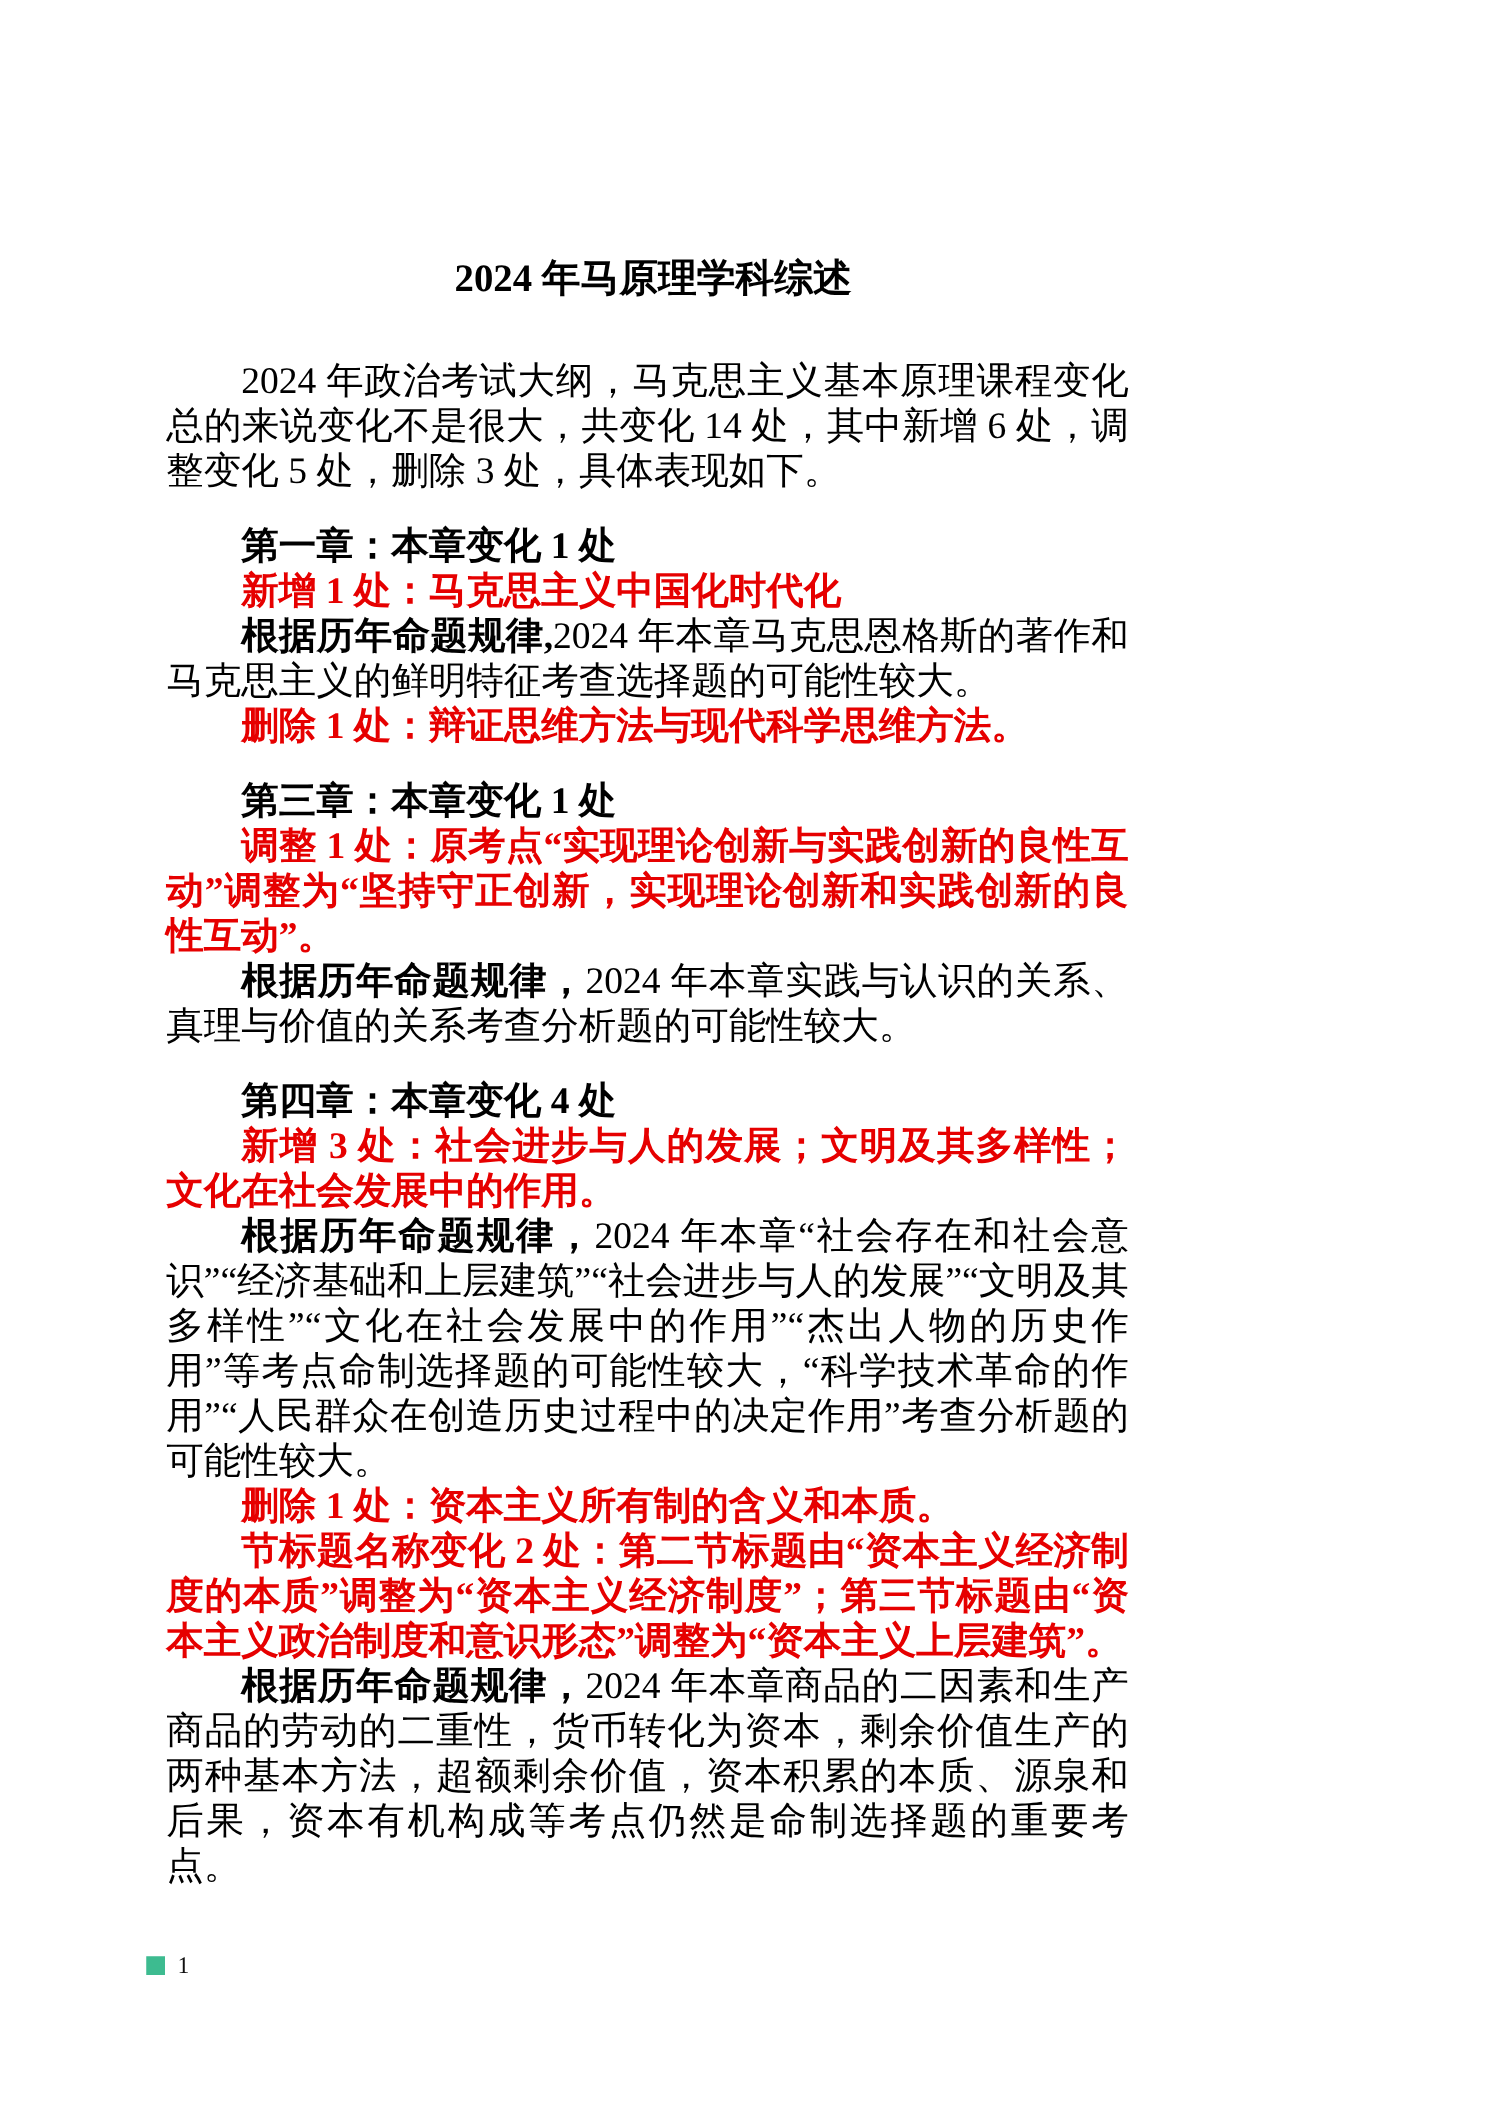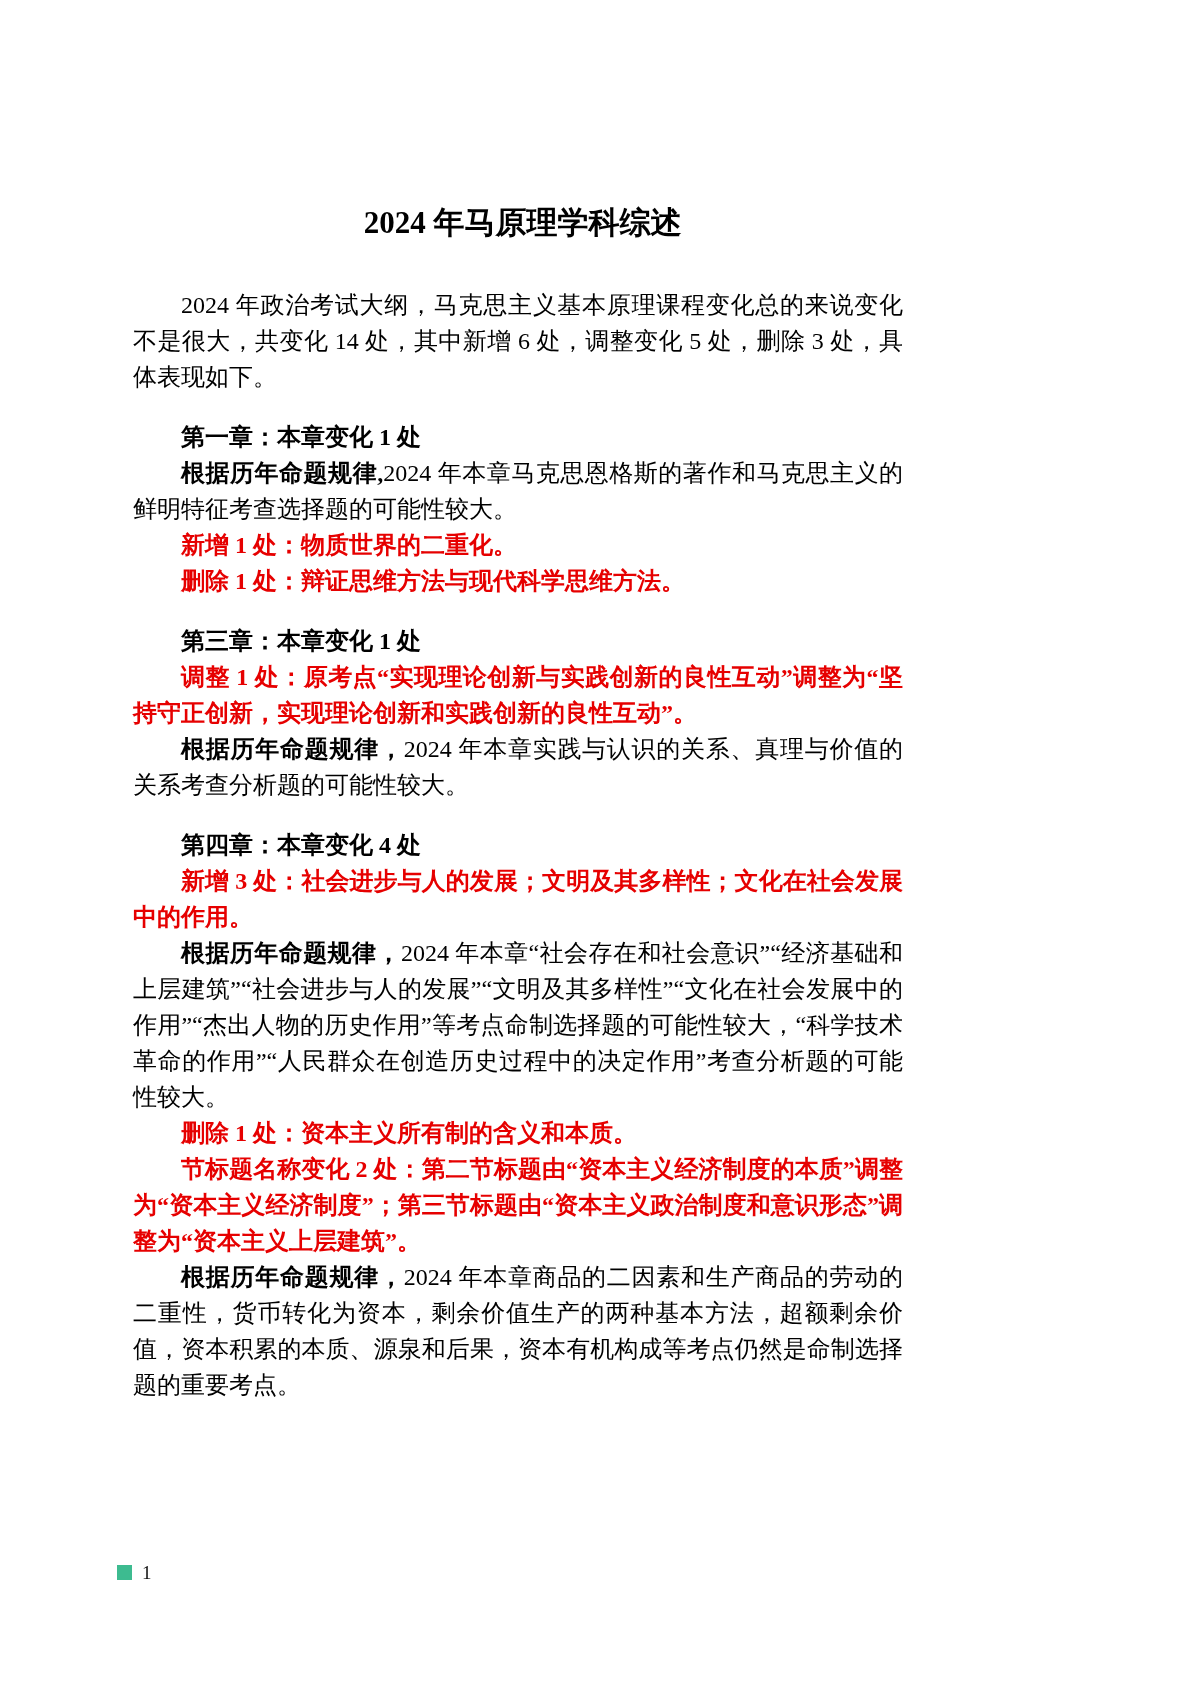--- a/index.html
+++ b/index.html
@@ -26,21 +26,21 @@
     text-align: center;
     font-size: 31px;
     font-weight: bold;
     line-height: 42px;
   }
   .content {
     margin: 43px 142px 0 133px;
   }
   .content p {
     margin: 0;
-    font-size: 24px;
+    font-size: 30px;
     line-height: 36px;
     text-align: justify;
     text-indent: 2em;
     word-break: break-all;
   }
   .content p.heading {
     font-weight: bold;
     margin-top: 24px;
   }
   .content p.red {
@@ -73,23 +73,23 @@
 <body>
 
 <div class="page">
 
   <h1 class="doc-title">2024 年马原理学科综述</h1>
 
   <div class="content">
     <p>2024 年政治考试大纲，马克思主义基本原理课程变化总的来说变化不是很大，共变化 14 处，其中新增 6 处，调整变化 5 处，删除 3 处，具体表现如下。</p>
 
     <p class="heading">第一章：本章变化 1 处</p>
+    <p class="red">新增 1 处：马克思主义中国化时代化</p>
     <p class="rule"><span class="lead">根据历年命题规律,</span><span>2024 年本章马克思恩格斯的著作和马克思主义的鲜明特征考查选择题的可能性较大。</span></p>
 
-    <p class="red">新增 1 处：物质世界的二重化。</p>
     <p class="red">删除 1 处：辩证思维方法与现代科学思维方法。</p>
 
     <p class="heading">第三章：本章变化 1 处</p>
     <p class="red">调整 1 处：原考点“实现理论创新与实践创新的良性互动”调整为“坚持守正创新，实现理论创新和实践创新的良性互动”。</p>
     <p class="rule"><span class="lead">根据历年命题规律，</span><span>2024 年本章实践与认识的关系、真理与价值的关系考查分析题的可能性较大。</span></p>
 
     <p class="heading">第四章：本章变化 4 处</p>
     <p class="red">新增 3 处：社会进步与人的发展；文明及其多样性；文化在社会发展中的作用。</p>
     <p class="rule"><span class="lead">根据历年命题规律，</span><span>2024 年本章“社会存在和社会意识”“经济基础和上层建筑”“社会进步与人的发展”“文明及其多样性”“文化在社会发展中的作用”“杰出人物的历史作用”等考点命制选择题的可能性较大，“科学技术革命的作用”“人民群众在创造历史过程中的决定作用”考查分析题的可能性较大。</span></p>
 

